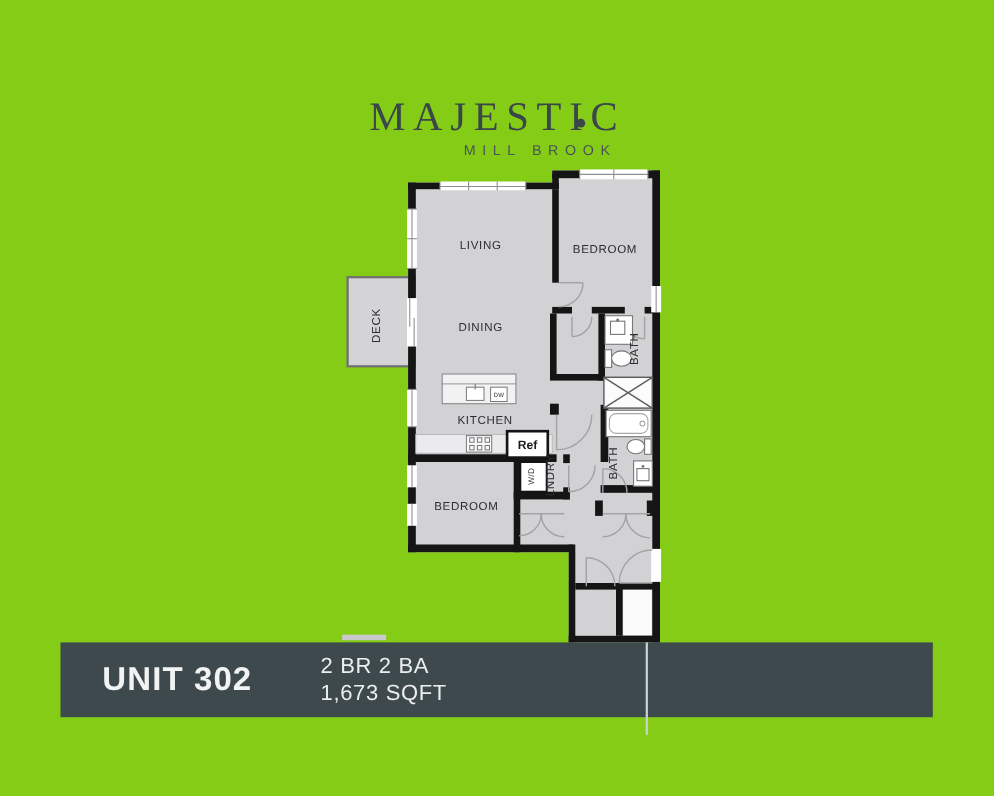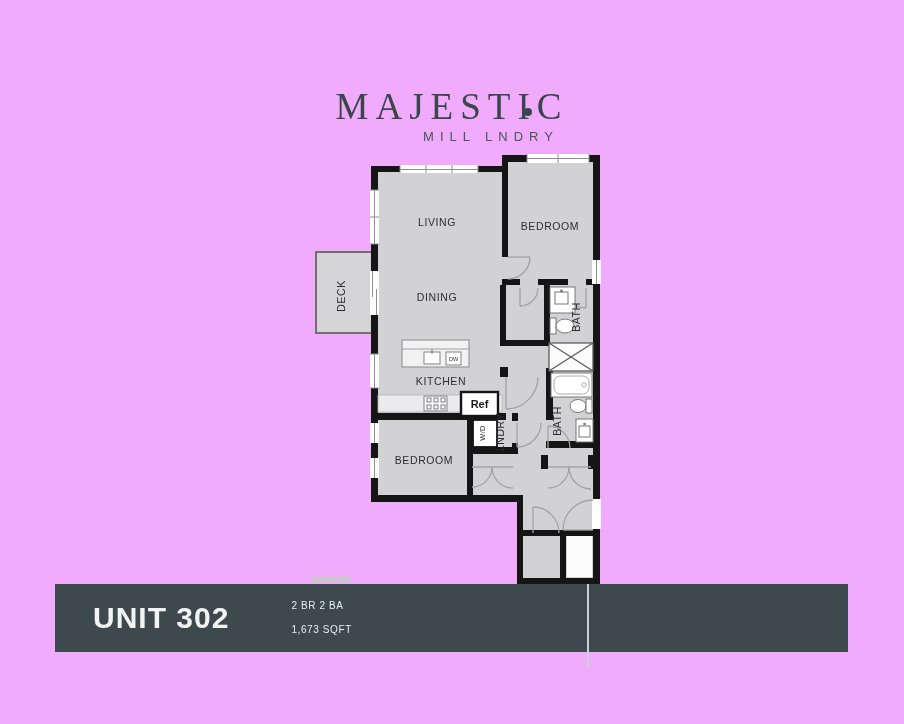--- a/index.html
+++ b/index.html
@@ -1,47 +1,47 @@
 <!DOCTYPE html>
 <html><head>
 <meta charset="utf-8">
 <style>
   html,body{margin:0;padding:0;background:#fff;}
-  .page{position:relative;width:904px;height:724px;background:#f0abfc;overflow:hidden;
+  .page{position:relative;width:904px;height:724px;background:#84cc16;overflow:hidden;
         font-family:"Liberation Sans",sans-serif;}
   
   .logo{position:absolute;top:88px;left:0;width:904px;text-align:center;color:#3a464a;}
   .logo-title{font-family:"Liberation Serif",serif;font-size:37px;letter-spacing:7px;
               color:#3a464a;line-height:1;display:inline-block;position:relative;}
   .logo-dot{position:absolute;width:8px;height:8px;border-radius:50%;background:#3a464a;
             left:524px;top:108px;}
   .logo-sub{font-family:"Liberation Sans",sans-serif;font-size:13px;letter-spacing:6px;
             color:#4a5558;margin-top:4px;padding-left:78px;}
   
   .plan{position:absolute;left:0;top:0;}
   .room-label{font-size:10.5px;letter-spacing:.6px;fill:#2d2d2f;}
   .tiny-label{font-size:7.5px;letter-spacing:.3px;fill:#2d2d2f;}
   .ref-label{font-size:11px;font-weight:bold;fill:#1c1c1c;}
   .dw-label{font-size:5.5px;fill:#2d2d2f;}
   
   .footer{position:absolute;left:55px;top:584px;width:793px;height:68px;background:#3d494c;
           display:flex;align-items:center;}
   .footer-divider{position:absolute;left:532px;top:0;width:2px;height:84px;background:#ccd2d3;}
   .unit{margin-left:38px;font-size:30px;font-weight:bold;letter-spacing:1px;color:#f2f4f4;}
-  .unit-info{margin-left:62px;font-size:10px;color:#eceeee;line-height:24px;letter-spacing:.6px;}
+  .unit-info{margin-left:62px;font-size:20px;color:#eceeee;line-height:24px;letter-spacing:.6px;}
   .artifact-bar{position:absolute;left:311px;top:577px;width:40px;height:5px;background:#c9c9cb;}
 </style>
 </head>
 <body>
 
 <div class="page">
 
   <div class="logo">
     <div class="logo-title">MAJESTIC</div>
-    <div class="logo-sub">MILL LNDRY</div>
+    <div class="logo-sub">MILL BROOK</div>
   </div>
   <div class="logo-dot"></div>
 
   <svg class="plan" width="904" height="724" viewBox="0 0 904 724">
 
     <g>
       <polygon points="371,166 502,166 502,155 600,155 600,584 517,584 517,502 371,502" fill="#d2d2d4"></polygon>
 
       <rect x="316" y="252" width="61" height="81" fill="#d4d4d6" stroke="#707073" stroke-width="2"></rect>
 

